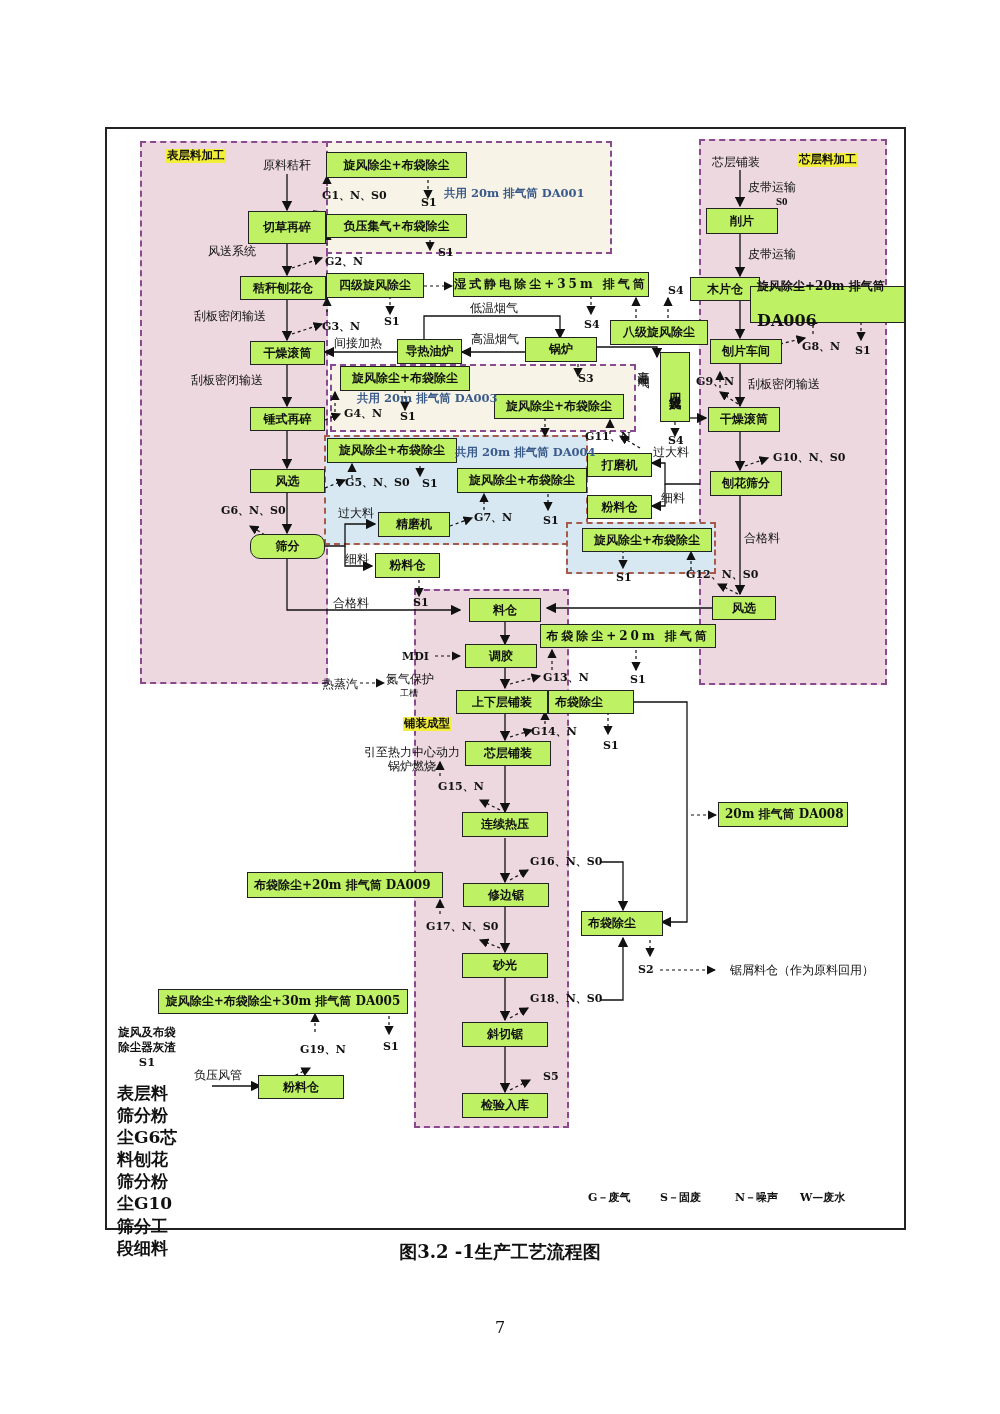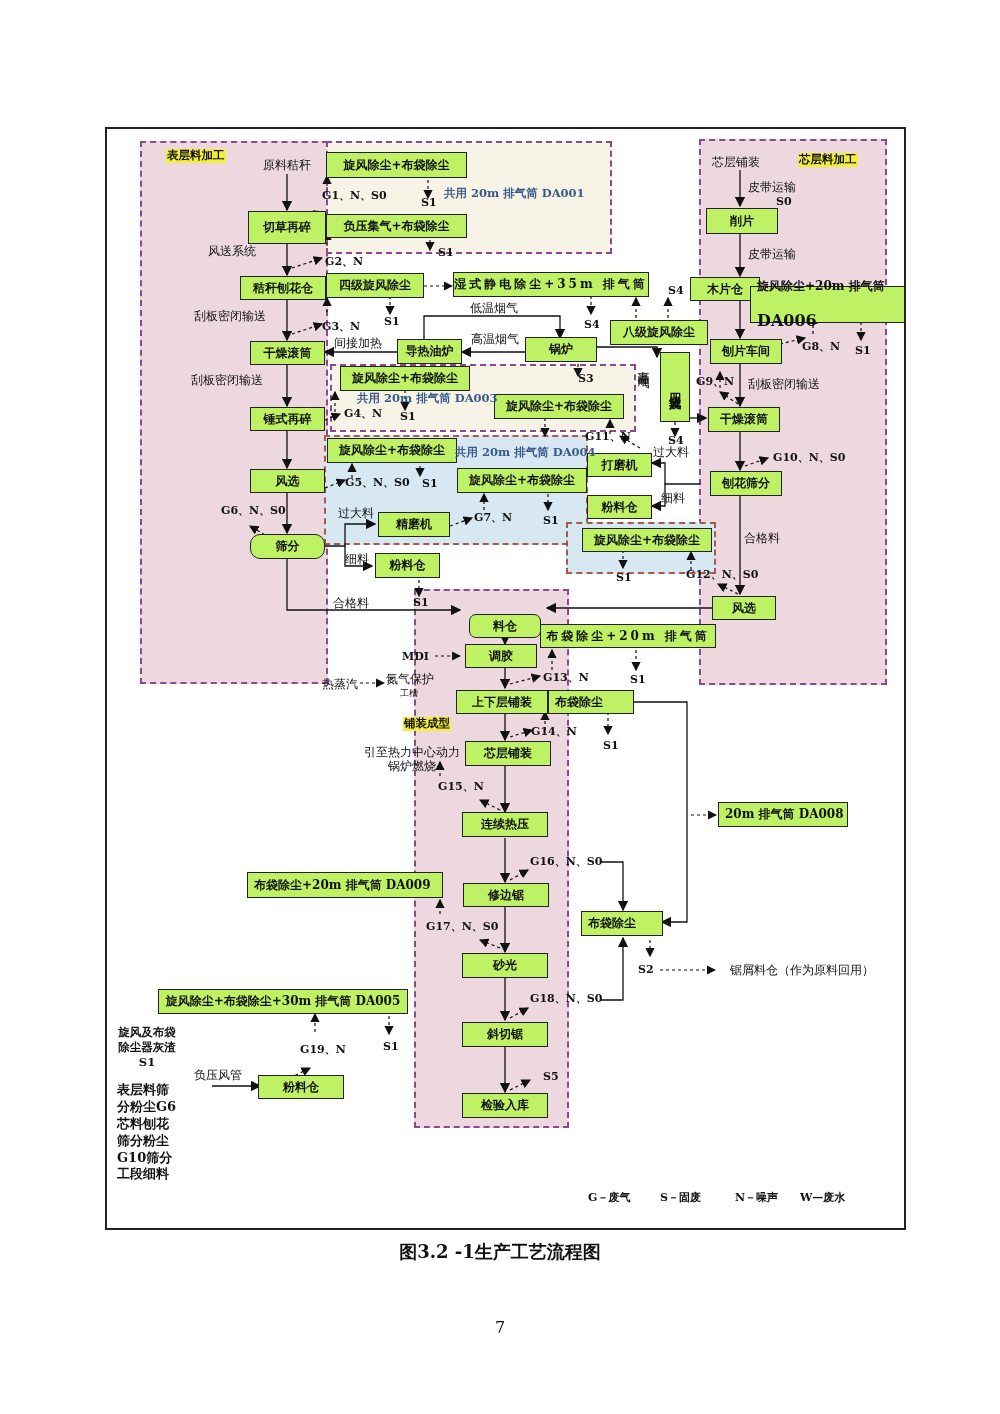--- a/index.html
+++ b/index.html
@@ -178,21 +178,21 @@
 <div class="box" style="left:690px;top:277px;width:70px;height:24px;">木片仓</div>
 <div class="box left" style="left:750px;top:286px;width:155px;height:37px;flex-direction:column;align-items:flex-start;justify-content:center;">
   <span>旋风除尘+20m 排气筒</span>
   <span style="font-size:16px;">DA006</span>
 </div>
 <div class="box" style="left:710px;top:339px;width:72px;height:25px;">刨片车间</div>
 <div class="box" style="left:708px;top:407px;width:72px;height:25px;">干燥滚筒</div>
 <div class="box" style="left:710px;top:471px;width:72px;height:25px;">刨花筛分</div>
 <div class="box" style="left:712px;top:596px;width:64px;height:24px;">风选</div>
 
-<div class="box" style="left:469px;top:614px;width:72px;height:24px;border-radius:7px;">料仓</div>
+<div class="box" style="left:469px;top:598px;width:72px;height:24px;">料仓</div>
 <div class="box spaced" style="left:540px;top:624px;width:176px;height:24px;">布袋除尘+20m 排气筒</div>
 <div class="box" style="left:465px;top:644px;width:72px;height:24px;">调胶</div>
 <div class="box" style="left:456px;top:690px;width:92px;height:24px;">上下层铺装</div>
 <div class="box left" style="left:548px;top:690px;width:86px;height:24px;">布袋除尘</div>
 <div class="box" style="left:465px;top:741px;width:86px;height:25px;">芯层铺装</div>
 <div class="box" style="left:462px;top:812px;width:86px;height:25px;">连续热压</div>
 <div class="box" style="left:463px;top:883px;width:86px;height:24px;">修边锯</div>
 <div class="box left" style="left:247px;top:872px;width:196px;height:26px;">布袋除尘+20m 排气筒 DA009</div>
 <div class="box left" style="left:581px;top:911px;width:82px;height:25px;">布袋除尘</div>
 <div class="box left" style="left:718px;top:802px;width:130px;height:25px;">20m 排气筒 DA008</div>
@@ -202,21 +202,21 @@
 <div class="box" style="left:258px;top:1075px;width:86px;height:24px;">粉料仓</div>
 <div class="box" style="left:462px;top:1093px;width:86px;height:25px;">检验入库</div>
 
 <span class="lbl hl" style="left:166px;top:149px;">表层料加工</span>
 <span class="lbl hl" style="left:798px;top:153px;">芯层料加工</span>
 <span class="lbl hl" style="left:403px;top:717px;">铺装成型</span>
 
 <span class="lbl norm" style="left:263px;top:158px;">原料秸秆</span>
 <span class="lbl norm" style="left:712px;top:155px;">芯层铺装</span>
 <span class="lbl norm" style="left:748px;top:180px;">皮带运输</span>
-<span class="lbl" style="left:776px;top:195px;">S0</span>
+<span class="lbl" style="left:776px;top:195px;font-family:Liberation Serif, serif;">S0</span>
 <span class="lbl norm" style="left:748px;top:247px;">皮带运输</span>
 <span class="lbl" style="left:322px;top:189px;text-align:right;">G1、N、S0</span>
 <span class="lbl" style="left:421px;top:196px;">S1</span>
 <span class="lbl blue" style="left:444px;top:187px;">共用 20m 排气筒 DA001</span>
 <span class="lbl norm" style="left:208px;top:244px;">风送系统</span>
 <span class="lbl" style="left:325px;top:255px;">G2、N</span>
 <span class="lbl" style="left:438px;top:246px;">S1</span>
 <span class="lbl norm" style="left:194px;top:309px;">刮板密闭输送</span>
 <span class="lbl norm" style="left:191px;top:373px;">刮板密闭输送</span>
 <span class="lbl" style="left:322px;top:320px;">G3、N</span>
@@ -266,21 +266,21 @@
 <span class="lbl" style="left:530px;top:855px;">G16、N、S0</span>
 <span class="lbl" style="left:426px;top:920px;">G17、N、S0</span>
 <span class="lbl" style="left:638px;top:963px;">S2</span>
 <span class="lbl norm" style="left:730px;top:963px;">锯屑料仓（作为原料回用）</span>
 <span class="lbl" style="left:530px;top:992px;">G18、N、S0</span>
 <span class="lbl" style="left:300px;top:1043px;">G19、N</span>
 <span class="lbl" style="left:383px;top:1040px;">S1</span>
 <span class="lbl norm" style="left:194px;top:1068px;">负压风管</span>
 <span class="lbl" style="left:543px;top:1070px;">S5</span>
 <span class="lbl wrap" style="left:117px;top:1025px;width:60px;line-height:1.3;font-size:11.5px;text-align:center;">旋风及布袋除尘器灰渣S1</span>
-<span class="lbl wrap" style="left:117px;top:1082px;width:64px;line-height:1.3;font-size:13px;">表层料筛分粉尘G6芯料刨花筛分粉尘G10筛分工段细料</span>
+<span class="lbl wrap" style="left:117px;top:1082px;width:64px;line-height:1.3;font-size:17px;">表层料筛分粉尘G6芯料刨花筛分粉尘G10筛分工段细料</span>
 
 <span class="lbl" style="left:588px;top:1191px;">G－废气</span>
 <span class="lbl" style="left:660px;top:1191px;">S－固废</span>
 <span class="lbl" style="left:735px;top:1191px;">N－噪声</span>
 <span class="lbl" style="left:800px;top:1191px;">W—废水</span>
 
 <div class="caption">图3.2 -1生产工艺流程图</div>
 <div class="pagenum">7</div>
 
 </body></html>

